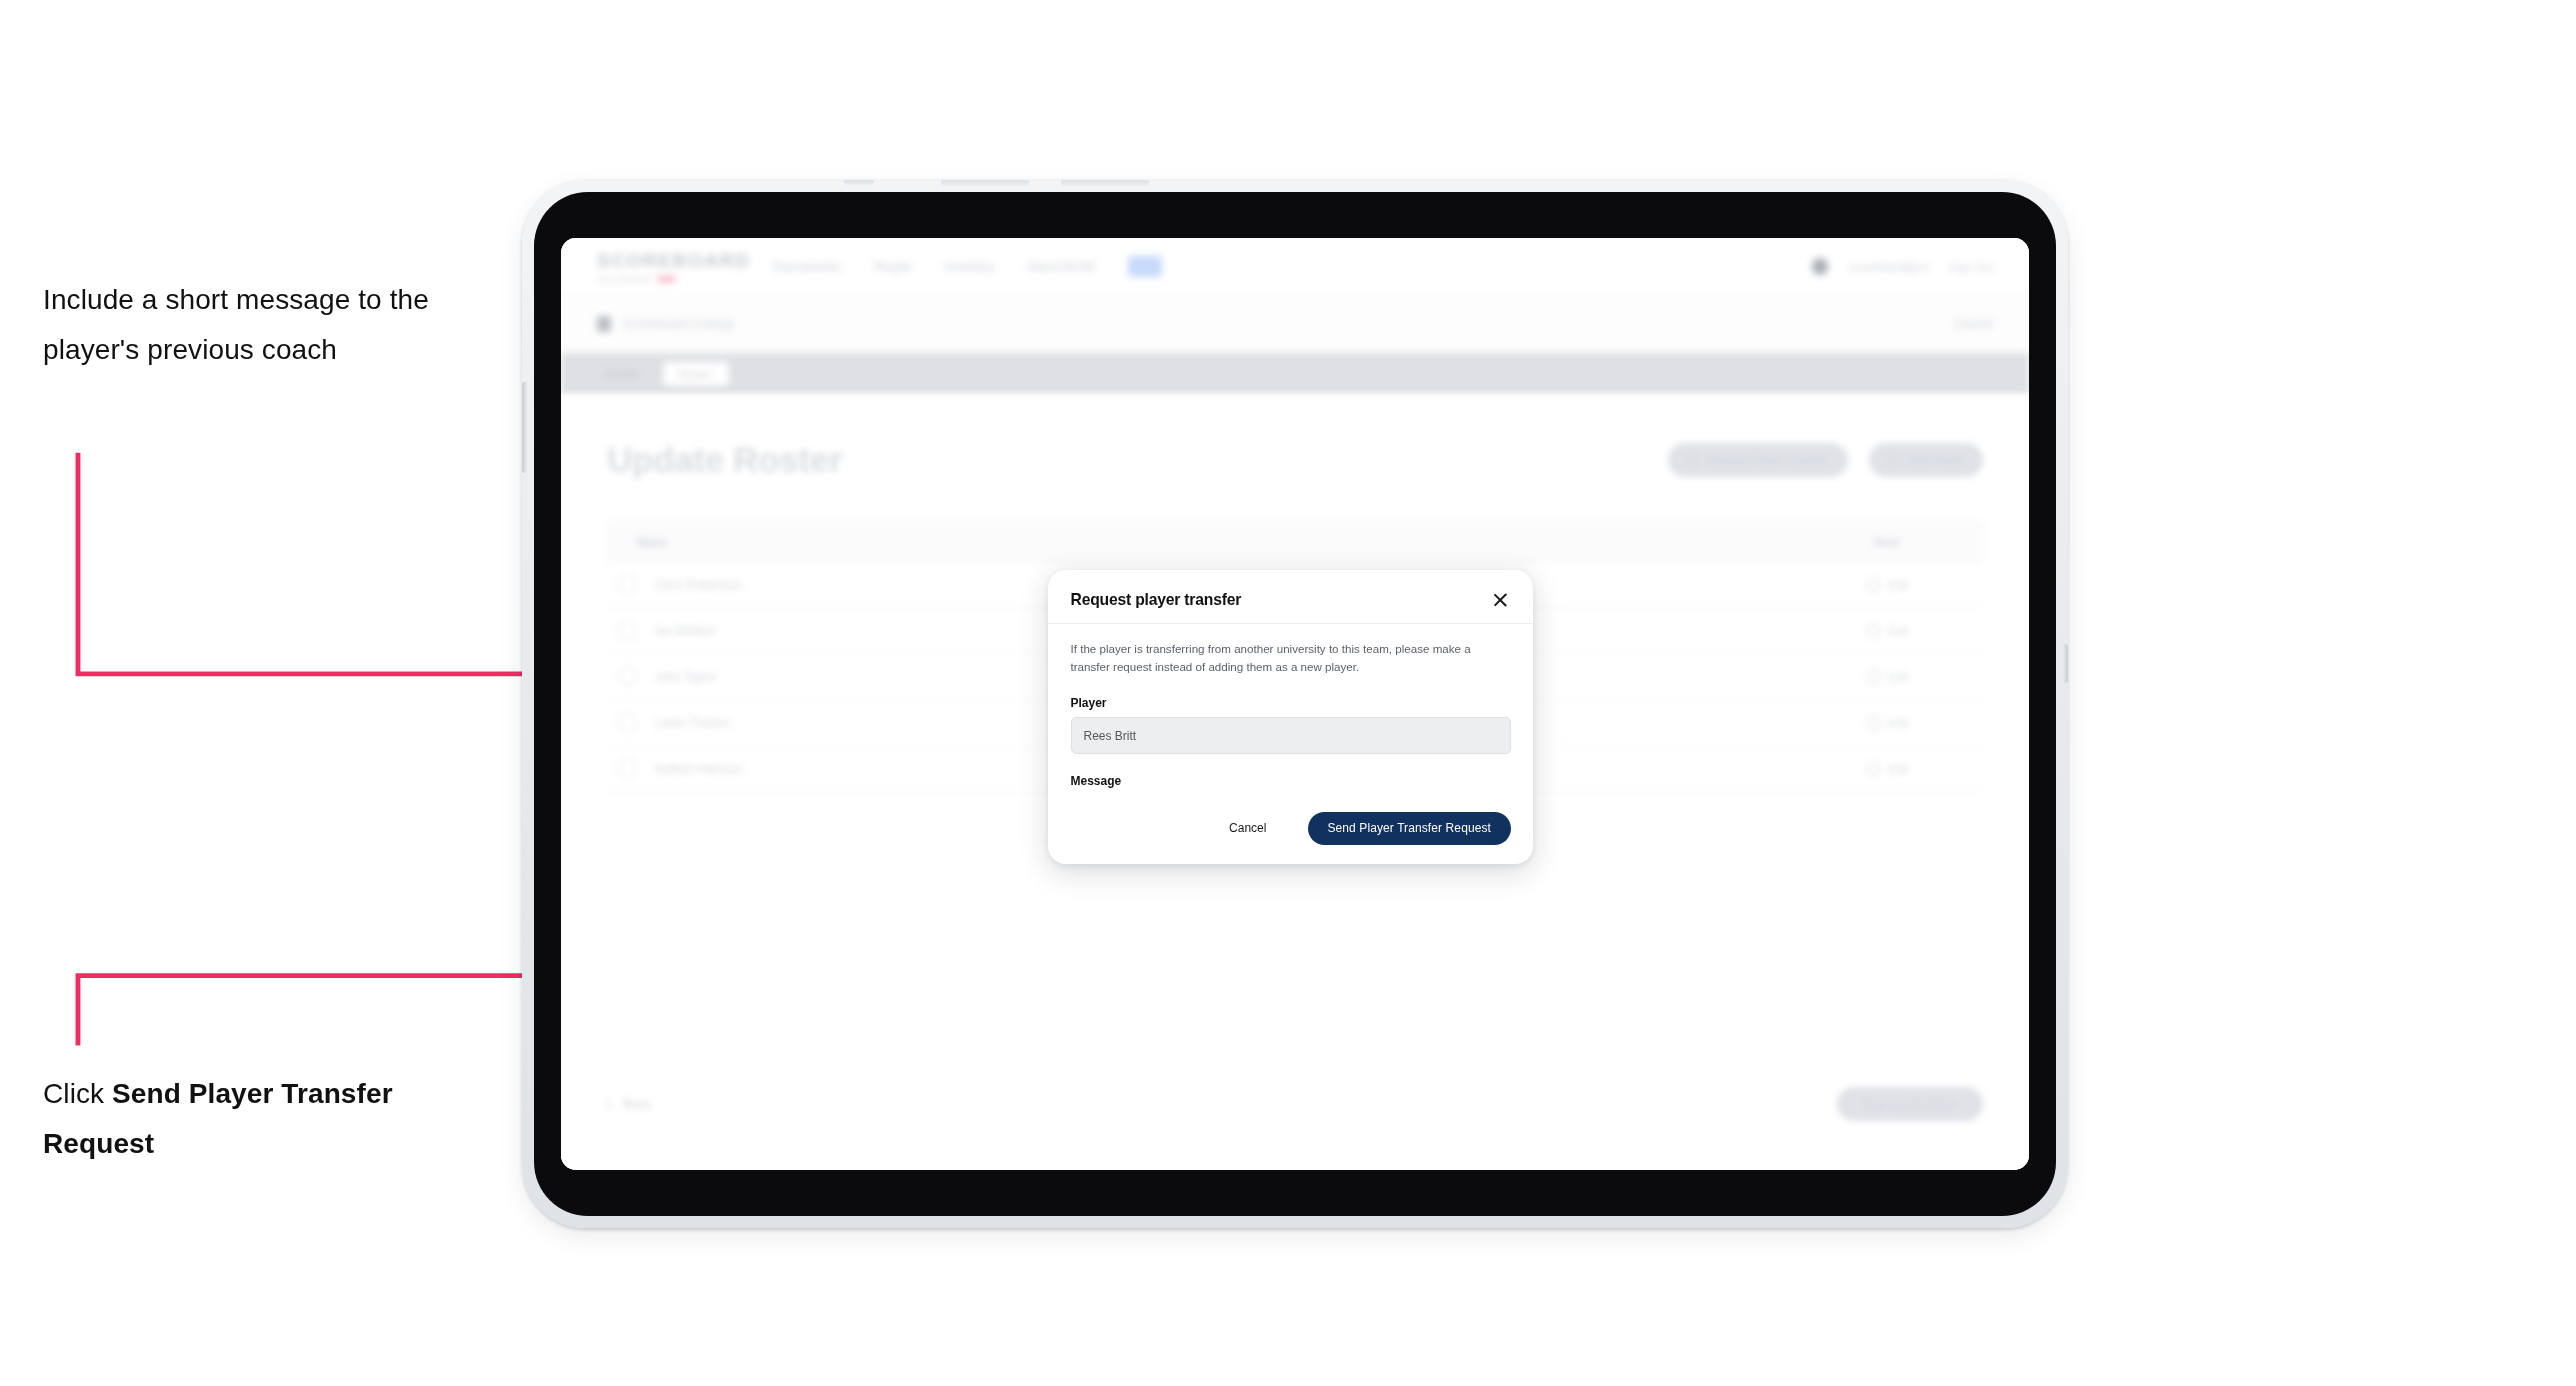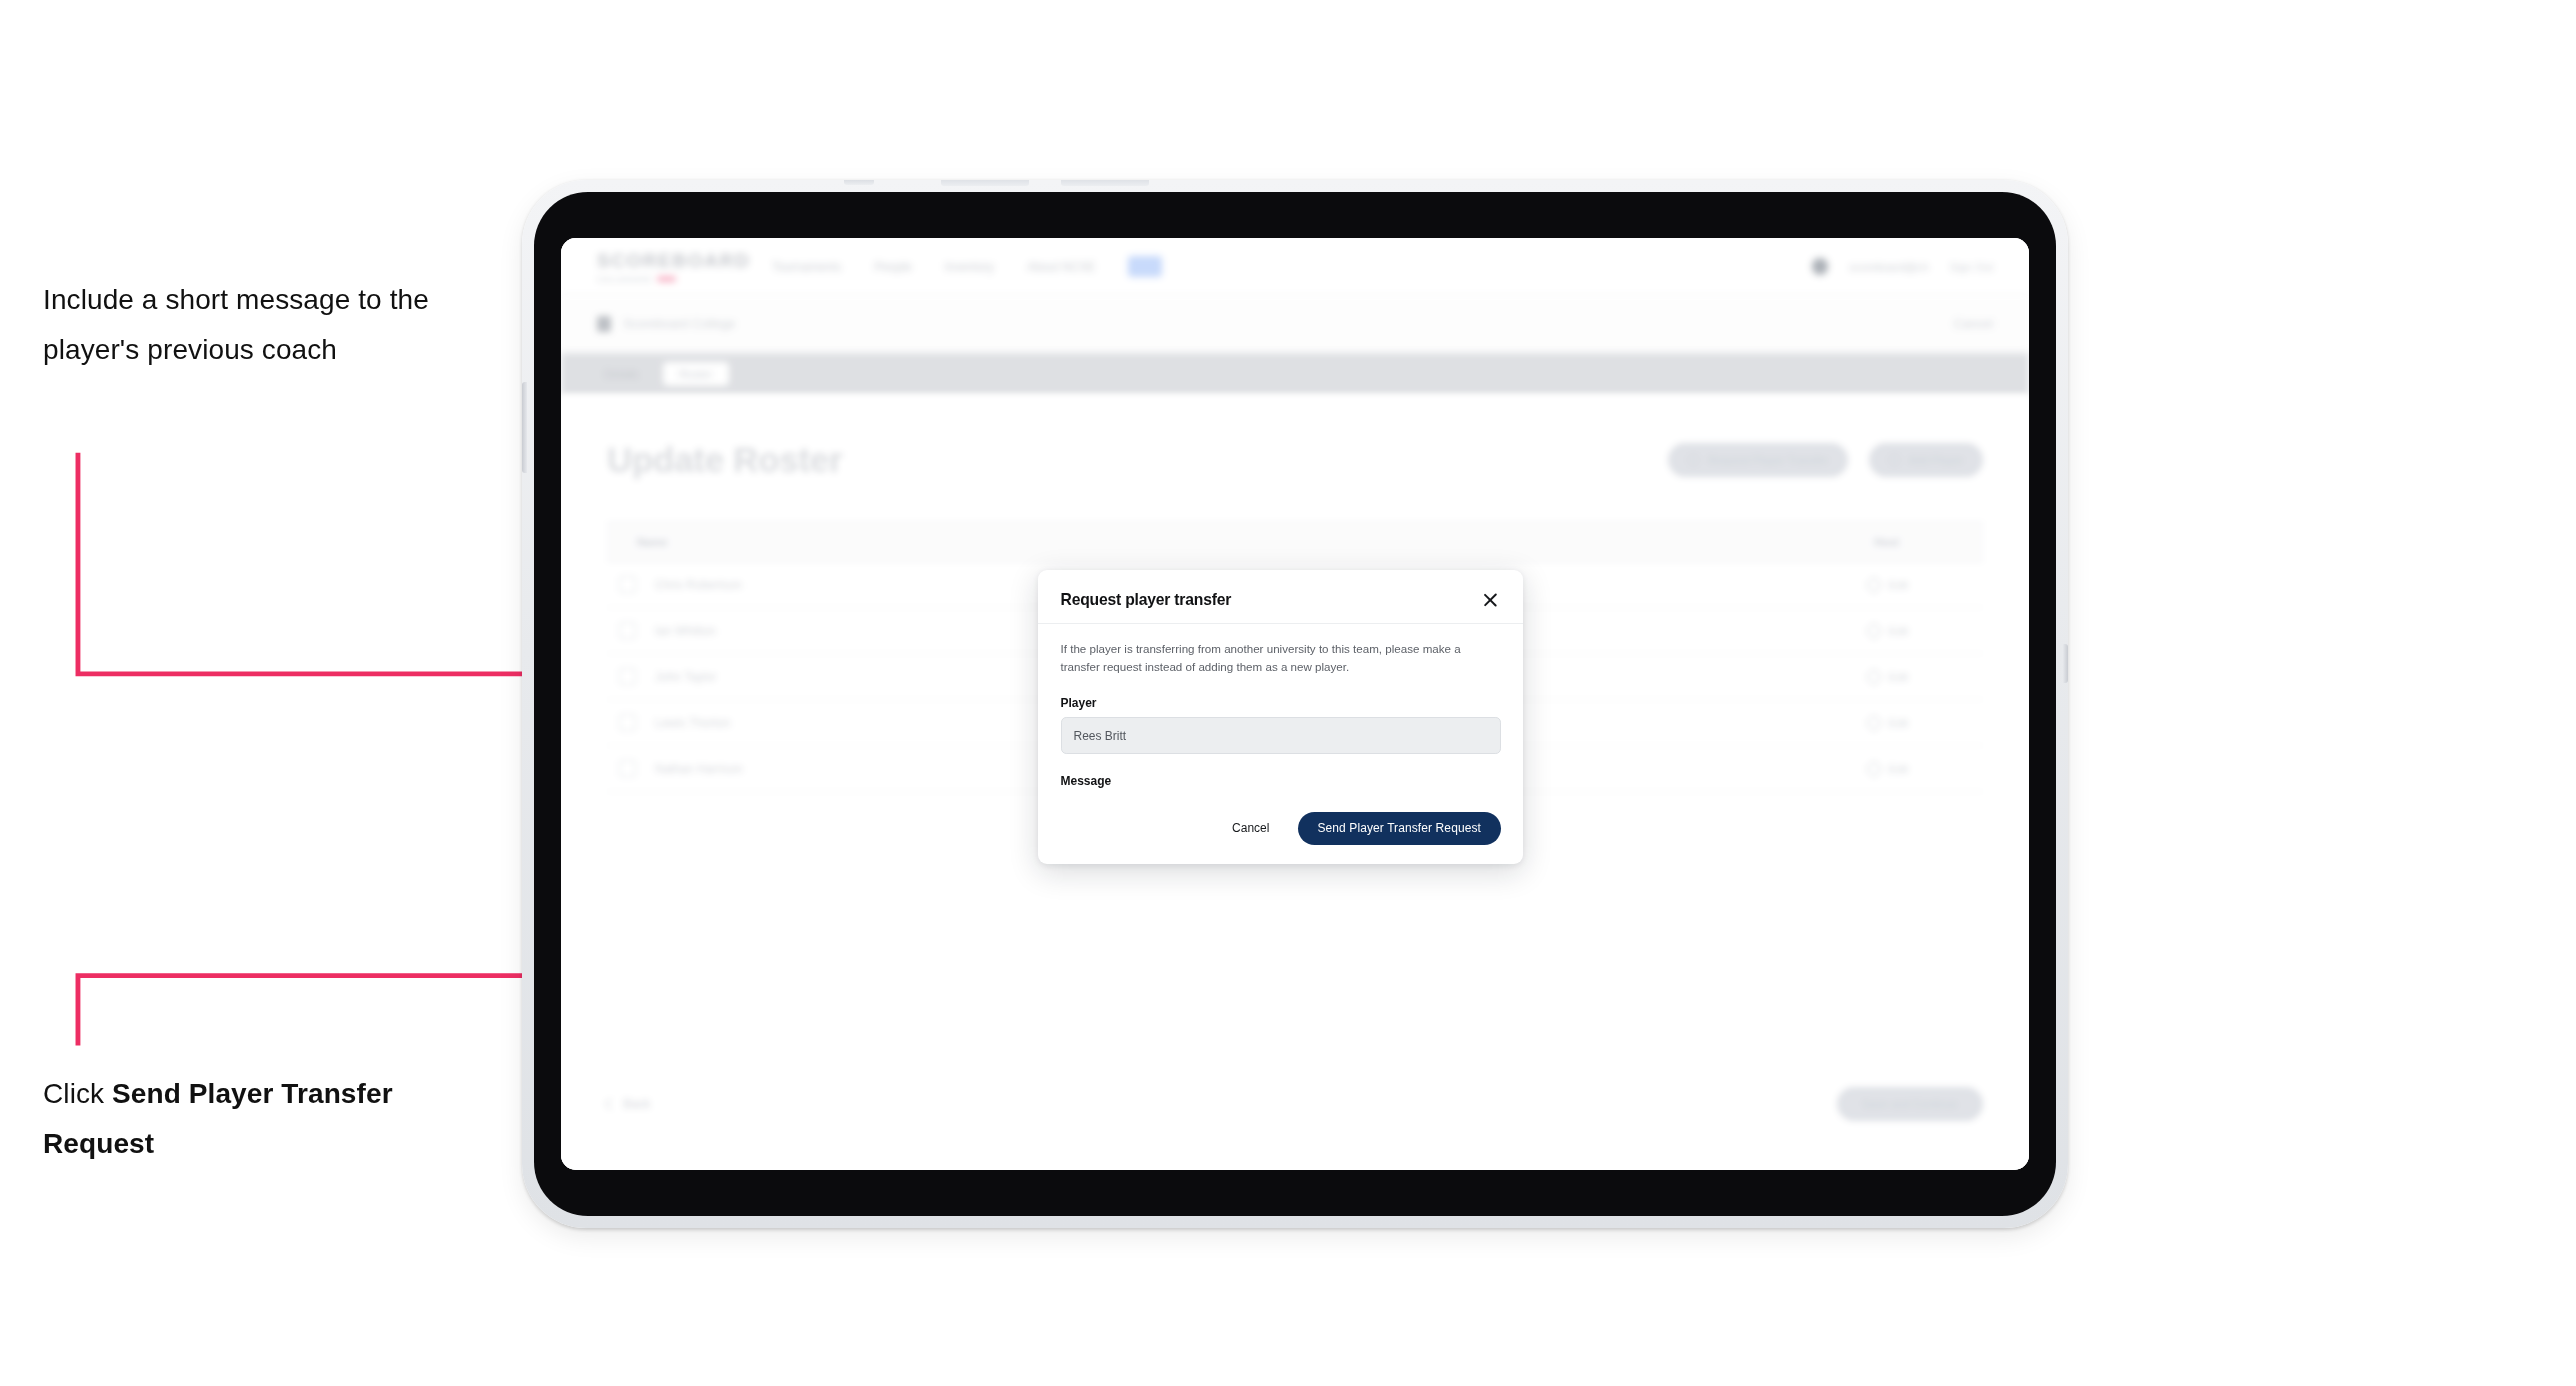--- a/index.html
+++ b/index.html
@@ -137,24 +137,24 @@
   #back-chev { width:7.5px; height:7.5px; border-left:1.5px solid #c9ccd2; border-bottom:1.5px solid #c9ccd2;
                transform:rotate(45deg); }
   #save-pill { margin-left:auto; height:34px; border-radius:17px; background:#d9dce2;
                display:flex; align-items:center; padding:0 25.5px; }
   #save-pill span { font-size:11.2px; color:#c6cad1; }
 
   
   #overlay { position:absolute; inset:0; background:rgba(255,255,255,.18); }
   #modal {
     position:absolute;
-    left: 477px; top: 332px;
+    left: 487px; top: 332px;
     width: 485px;
     background:#ffffff;
-    border-radius: 9px;
+    border-radius: 18px;
     box-shadow: 0 7.5px 30px rgba(17,24,39,.16), 0 1.5px 6px rgba(17,24,39,.08);
     padding: 0 0 0 0;
   }
   #modal-head {
     display:flex; align-items:center; padding: 19.5px 22.5px 12px 22.5px;
     border-bottom:0.7px solid #eceef0;
   }
   #modal-title { font-size:15.7px; font-weight:800; color:#111214; letter-spacing:-0.2px; }
   #modal-close { margin-left:auto; width:21px; height:21px; position:relative; cursor:pointer; }
   #modal-close::before, #modal-close::after {
@@ -181,21 +181,21 @@
   #msg-wrap { position:relative; }
   #msg-resize { position:absolute; right:3.7px; bottom:3.7px; width:7.5px; height:7.5px; pointer-events:none; }
   #msg-resize::before, #msg-resize::after {
     content:""; position:absolute; right:0; background:#9aa0a8; height:0.7px; width:7.5px;
     transform-origin:right bottom; transform:rotate(-45deg);
   }
   #msg-resize::after { width:4.5px; bottom:3px; }
   .spellline { border-bottom: 1.2px dotted #e03030; }
   .caret { display:inline-block; width:1px; height:12.7px; background:#2d3036; vertical-align:-2.2px; }
 
-  #modal-foot { display:flex; align-items:center; justify-content:flex-end; gap:24px;
+  #modal-foot { display:flex; align-items:center; justify-content:flex-end; gap:37px;
                 padding: 16.5px 22.5px 19.5px 22.5px; }
   #cancel-btn { font-size:12px; color:#16181b; background:none; border:none; cursor:pointer;
                 font-family:"Liberation Sans", sans-serif; padding: 7.5px 4.5px; }
   #send-btn {
     background:#11315e; color:#ffffff; border:none; border-radius:16.5px;
     height:33px; padding: 0 19.5px; font-size:12px; cursor:pointer;
     font-family:"Liberation Sans", sans-serif; letter-spacing:0.1px;
   }
 </style>
 </head>

